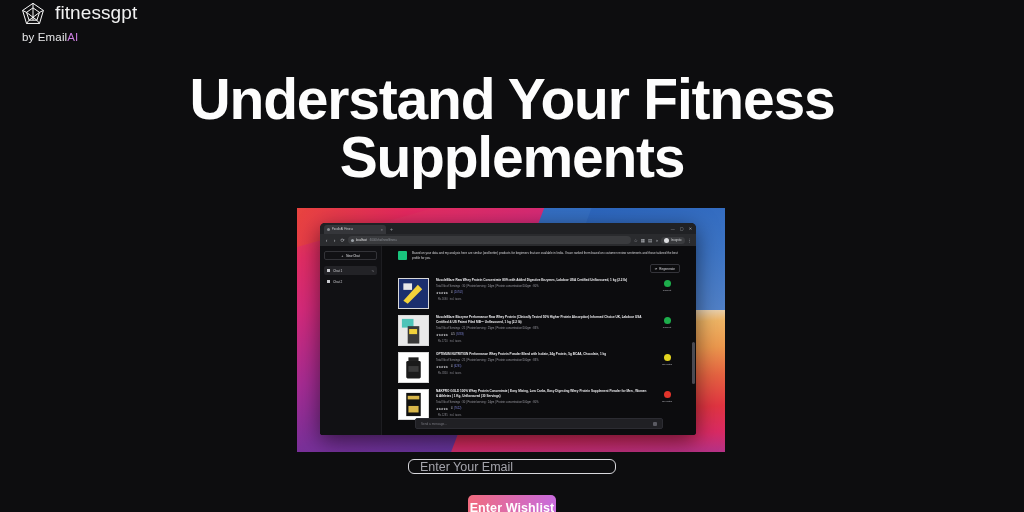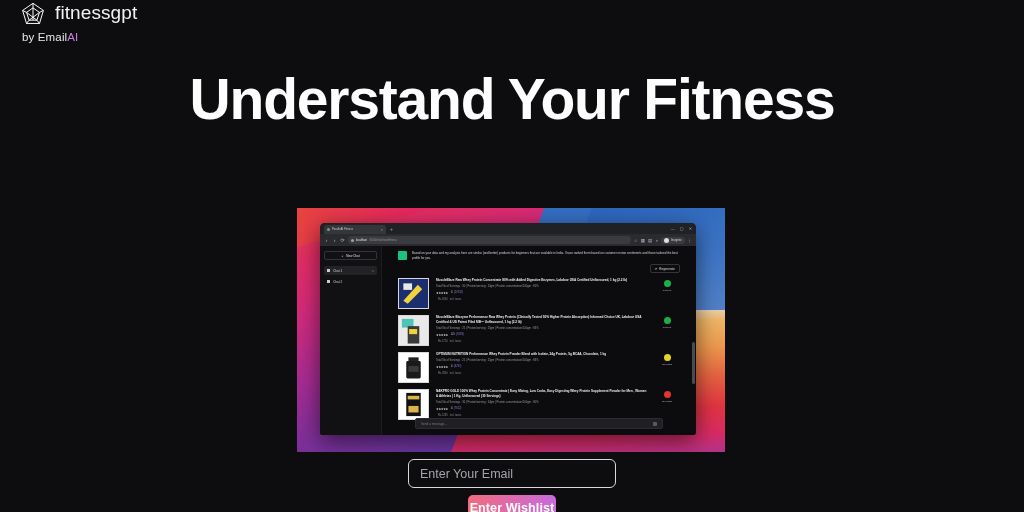--- a/index.html
+++ b/index.html
@@ -184,21 +184,21 @@
   }
   .send-ico { margin-left: auto; width: 4px; height: 4px; background: #5a5a62; border-radius: 1px; }
   .scrollbar {
     position: absolute; right: 1.5px; top: 96px; width: 2.5px; height: 42px;
     background: #4a4a52; border-radius: 2px;
   }
 
   
   .email-field {
     position: absolute; left: 408px; top: 459px;
-    width: 208px; height: 29px;
+    width: 208px; height: 15px;
     background: #0d0d0f;
     border: 1px solid #d8d8dd;
     border-radius: 6px;
     color: #a3a3ab;
     font-size: 12.5px;
     font-family: "Liberation Sans", sans-serif;
     padding: 0 11px;
     outline: none;
   }
   .email-field::placeholder { color: #a3a3ab; }
@@ -234,20 +234,21 @@
     </span>
     <span class="brand-name">fitnessgpt</span>
   </div>
   <div class="brand-sub">
     <span>by Email</span><span class="ai" style="color: rgb(203, 127, 224);">AI</span>
   </div>
 </div>
 
 <h1 class="headline">
   <span>Understand Your Fitness</span><br>
+  <span>Supplements</span>
 </h1>
 
 <div class="hero">
   <div class="wall"></div>
   <div class="wall-blue"></div>
   <div class="wall-blue2"></div>
   <div class="wall-pinkcorner"></div>
 
   <div class="browser">
 

